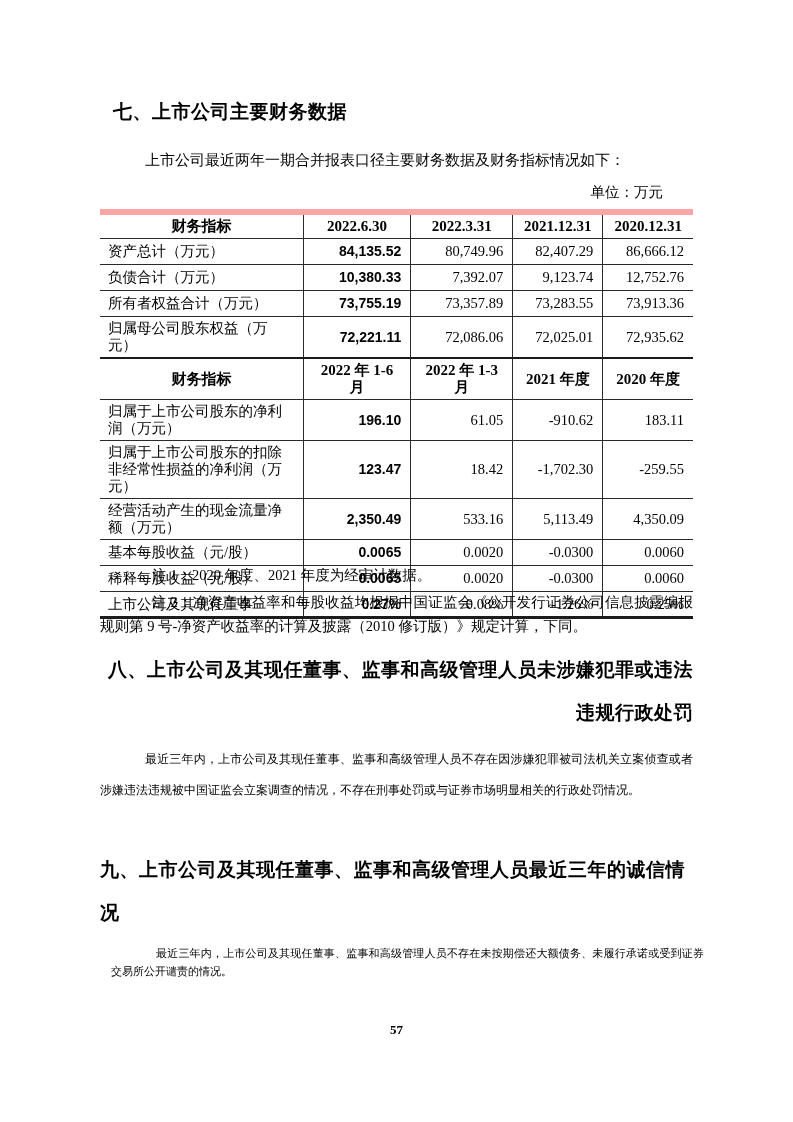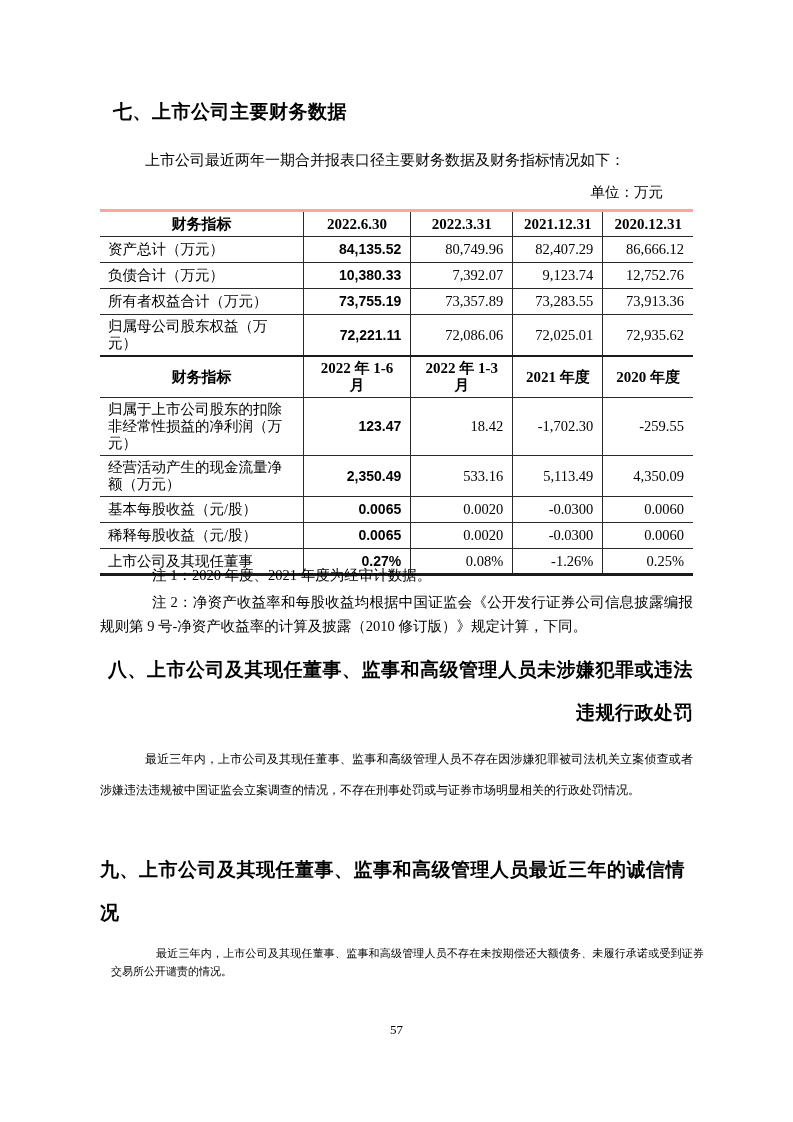--- a/index.html
+++ b/index.html
@@ -25,21 +25,21 @@
   }
   #heading7 { left: 113px; top: 99px; }
   #intro    { left: 100px; top: 151px; width: 593px; font-size: 15px; text-indent: 45px; }
   #unit     { left: 100px; top: 183px; width: 563px; text-align: right; font-size: 14.5px; }
 
   table.fin {
     position: absolute;
     left: 100px; top: 209px;
     width: 593px;
     border-collapse: collapse;
-    border-top: 3px solid #fca5a5;
+    border-top: 6px solid #fca5a5;
     border-bottom: 3px solid #1b1b1b;
     font-size: 14.5px;
     table-layout: fixed;
   }
   table.fin col.c0 { width: 34.3%; }
   table.fin col.c1 { width: 18.1%; }
   table.fin col.c2 { width: 17.2%; }
   table.fin col.c3 { width: 15.2%; }
   table.fin col.c4 { width: 15.2%; }
   table.fin td {
@@ -68,21 +68,21 @@
 
   .note { left: 100px; width: 593px; font-size: 14.5px; text-indent: 52px; line-height: 23.5px; text-align: justify; }
   #note1 { top: 564px; }
   #note2 { top: 591px; }
 
   #heading8 { left: 100px; top: 648px; width: 593px; line-height: 43px; text-align: right; }
   #para8    { left: 100px; top: 744px; width: 593px; font-size: 12px; line-height: 30.5px; text-indent: 45px; text-align: justify; }
   #heading9 { left: 100px; top: 848px; width: 593px; line-height: 43px; }
   #para9    { left: 111px; top: 944px; width: 593px; font-size: 11px; line-height: 18px; text-indent: 45px; text-align: justify; }
 
-  #pagenum { left: 0; top: 1022px; width: 793px; text-align: center; font-size: 13px; }
+  #pagenum { left: 0; top: 1022px; width: 793px; text-align: center; font-size: 13px; font-weight: bold; }
 </style>
 </head>
 <body>
 
 <div class="page">
 
   <div class="abs sec-heading" id="heading7">七、上市公司主要财务数据</div>
 
   <div class="abs" id="intro">上市公司最近两年一期合并报表口径主要财务数据及财务指标情况如下：</div>
 
@@ -133,20 +133,27 @@
         <td>72,935.62</td>
       </tr>
       <tr class="header header2">
         <td>财务指标</td>
         <td>2022 年 1-6 月</td>
         <td>2022 年 1-3 月</td>
         <td>2021 年度</td>
         <td>2020 年度</td>
       </tr>
       <tr>
+        <td class="label">归属于上市公司股东的净利润（万元）</td>
+        <td class="boldcol">196.10</td>
+        <td>61.05</td>
+        <td>-910.62</td>
+        <td>183.11</td>
+      </tr>
+      <tr>
         <td class="label">归属于上市公司股东的扣除非经常性损益的净利润（万元）</td>
         <td class="boldcol">123.47</td>
         <td>18.42</td>
         <td>-1,702.30</td>
         <td>-259.55</td>
       </tr>
       <tr>
         <td class="label">经营活动产生的现金流量净额（万元）</td>
         <td class="boldcol">2,350.49</td>
         <td>533.16</td>

